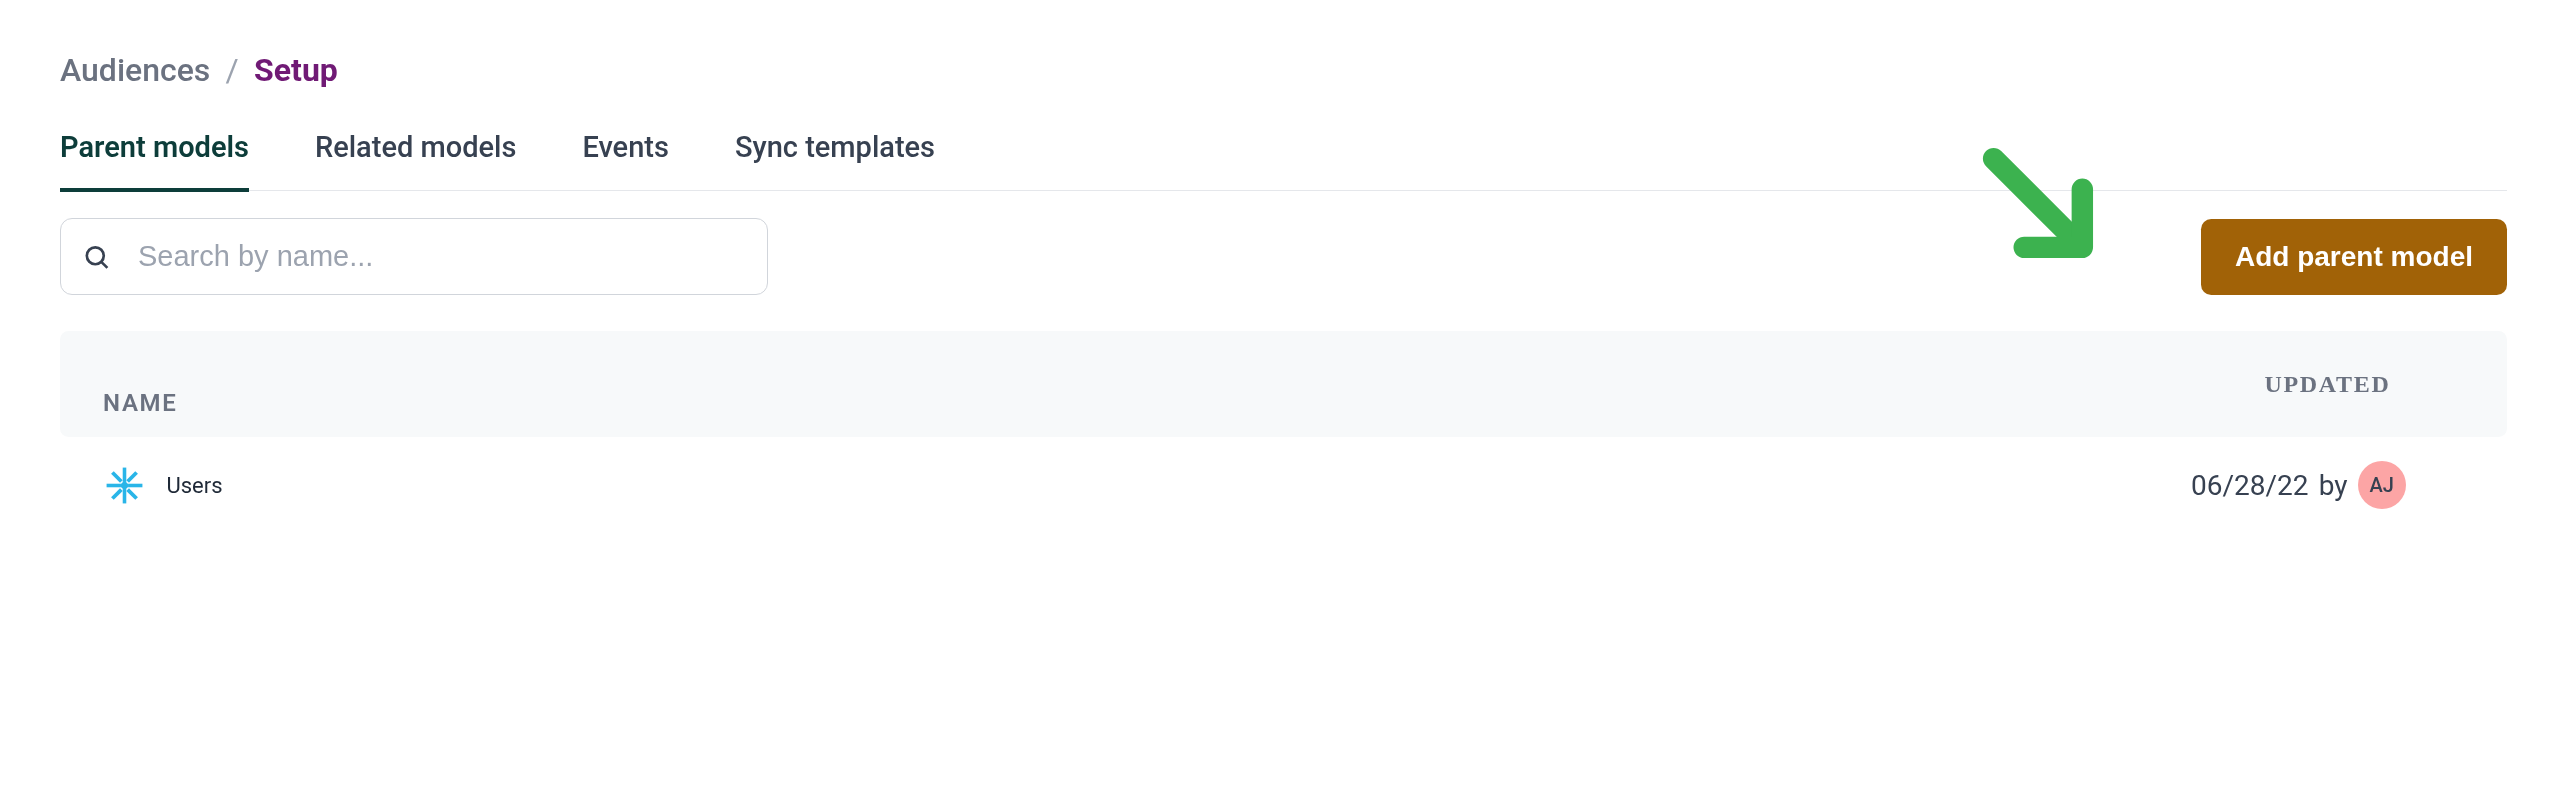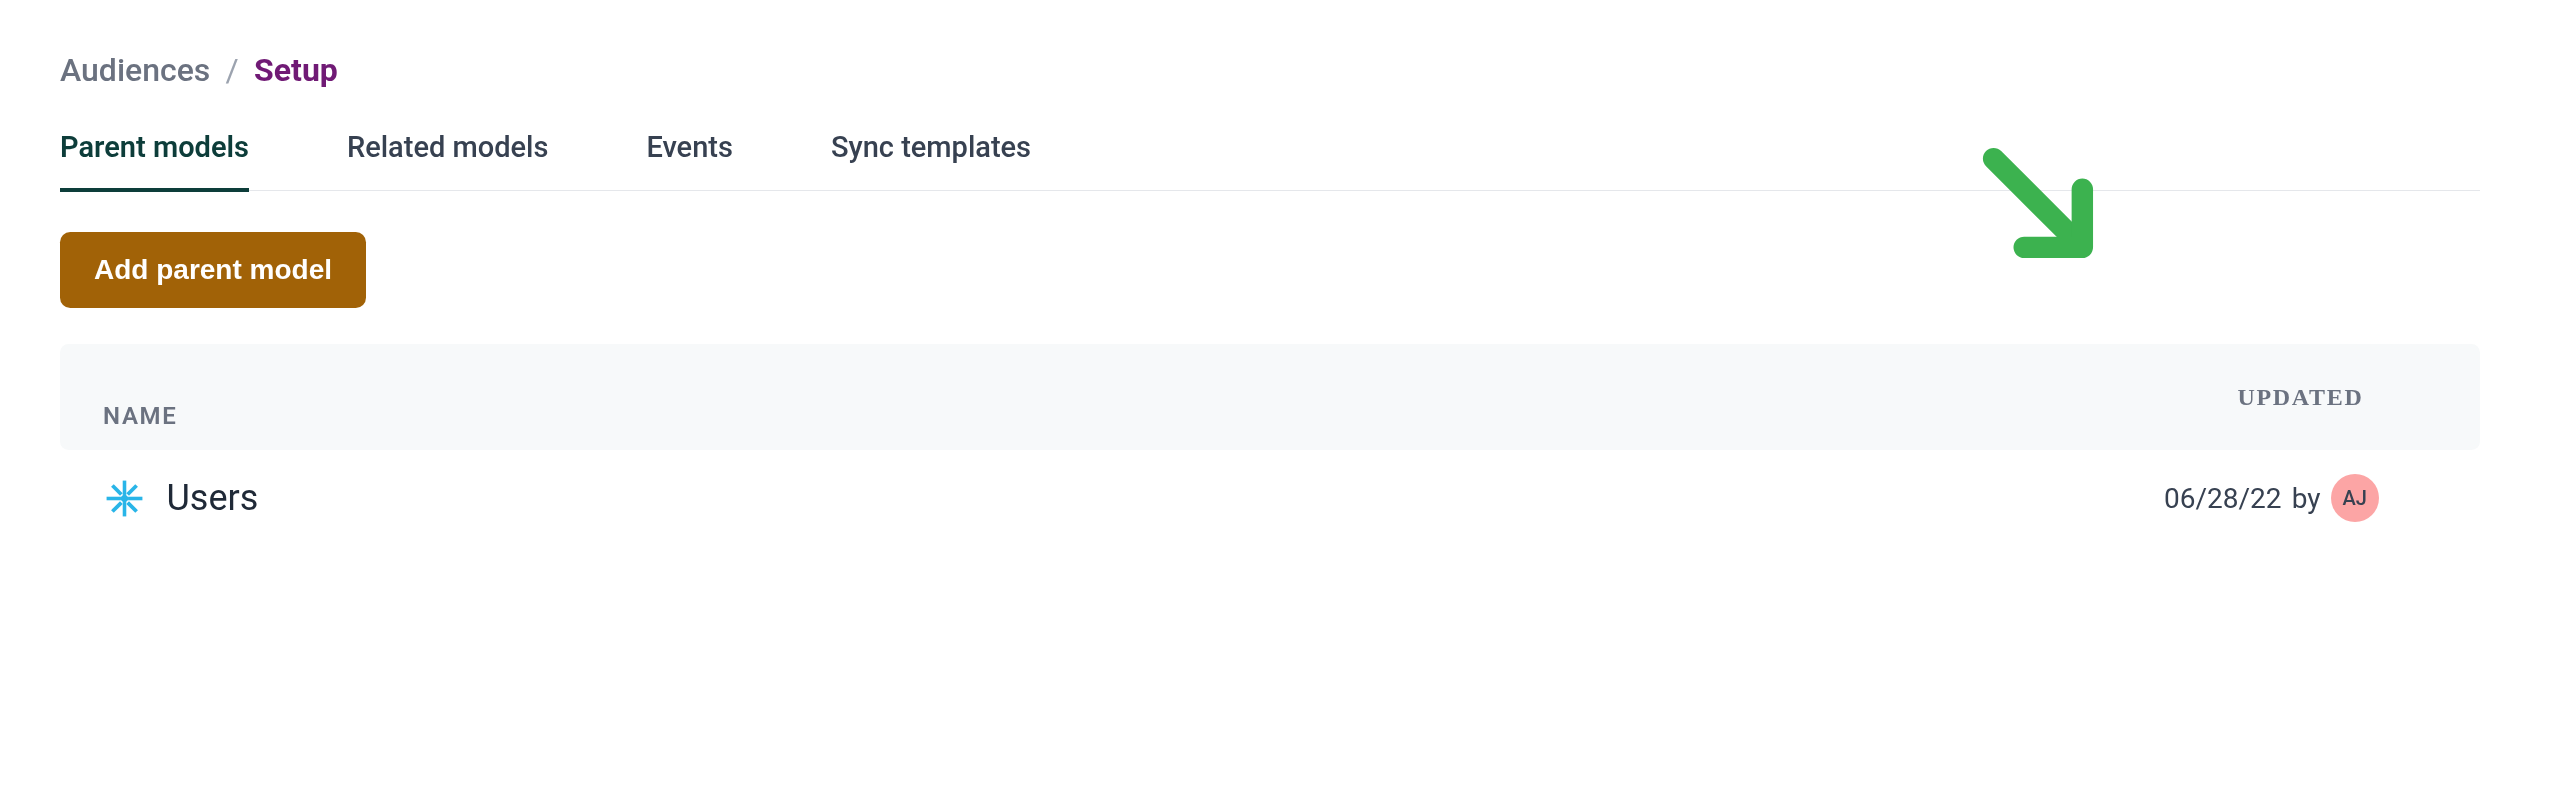--- a/index.html
+++ b/index.html
@@ -8,21 +8,21 @@
       padding: 0;
     }
     body {
       font-family: -apple-system, BlinkMacSystemFont, 'Segoe UI', Roboto, Helvetica, Arial, sans-serif;
       background: #ffffff;
       color: #1f2937;
       padding: 0;
       width: 2576px;
     }
     .page {
-      padding: 51px 96px 0 60px;
+      padding: 51px 69px 0 60px;
       position: relative;
     }
     .breadcrumb {
       display: flex;
       align-items: center;
       gap: 15.3px;
       font-size: 32px;
       margin-bottom: 41px;
     }
     .breadcrumb-item {
@@ -32,23 +32,23 @@
     .breadcrumb-sep {
       color: #9ca3af;
       font-weight: 400;
     }
     .breadcrumb-current {
       color: #701a75;
       font-weight: 700;
     }
     .tabs {
       display: flex;
-      gap: 98px;
+      gap: 66px;
       border-bottom: 1.7px solid #e5e7eb;
-      margin-bottom: 41px;
+      margin-bottom: 27px;
     }
     .tab {
       padding: 0 0 24px 0;
       font-size: 29px;
       color: #374151;
       font-weight: 500;
       border-bottom: 4.3px solid transparent;
       margin-bottom: -1.7px;
       cursor: pointer;
     }
@@ -127,21 +127,21 @@
     .table-row {
       display: flex;
       align-items: center;
       padding: 24px 43px;
     }
     .cell-name {
       flex: 1;
       display: flex;
       align-items: center;
       gap: 20.5px;
-      font-size: 36px;
+      font-size: 22px;
       color: #1f2937;
     }
     .cell-updated {
       width: 273px;
       display: flex;
       align-items: center;
       gap: 10.2px;
       font-size: 28px;
       color: #374151;
       justify-content: flex-start;
@@ -183,20 +183,27 @@
   </div>
 
   <div class="tabs">
     <div class="tab active">Parent models</div>
     <div class="tab">Related models</div>
     <div class="tab">Events</div>
     <div class="tab">Sync templates</div>
   </div>
 
   <div class="toolbar">
+    <div class="search-wrap">
+      <svg class="search-icon" viewBox="0 0 24 24" fill="none" stroke="currentColor" stroke-width="2.2">
+        <circle cx="11" cy="11" r="7"></circle>
+        <line x1="21" y1="21" x2="16.2" y2="16.2"></line>
+      </svg>
+      <input class="search-input" type="text" placeholder="Search by name..." style="">
+    </div>
     <button class="btn-primary">Add parent model</button>
   </div>
 
   <div class="table">
     <div class="table-header">
       <div class="th th-name">NAME</div>
       <div class="th th-updated">UPDATED</div>
     </div>
 
     <div class="table-row">

